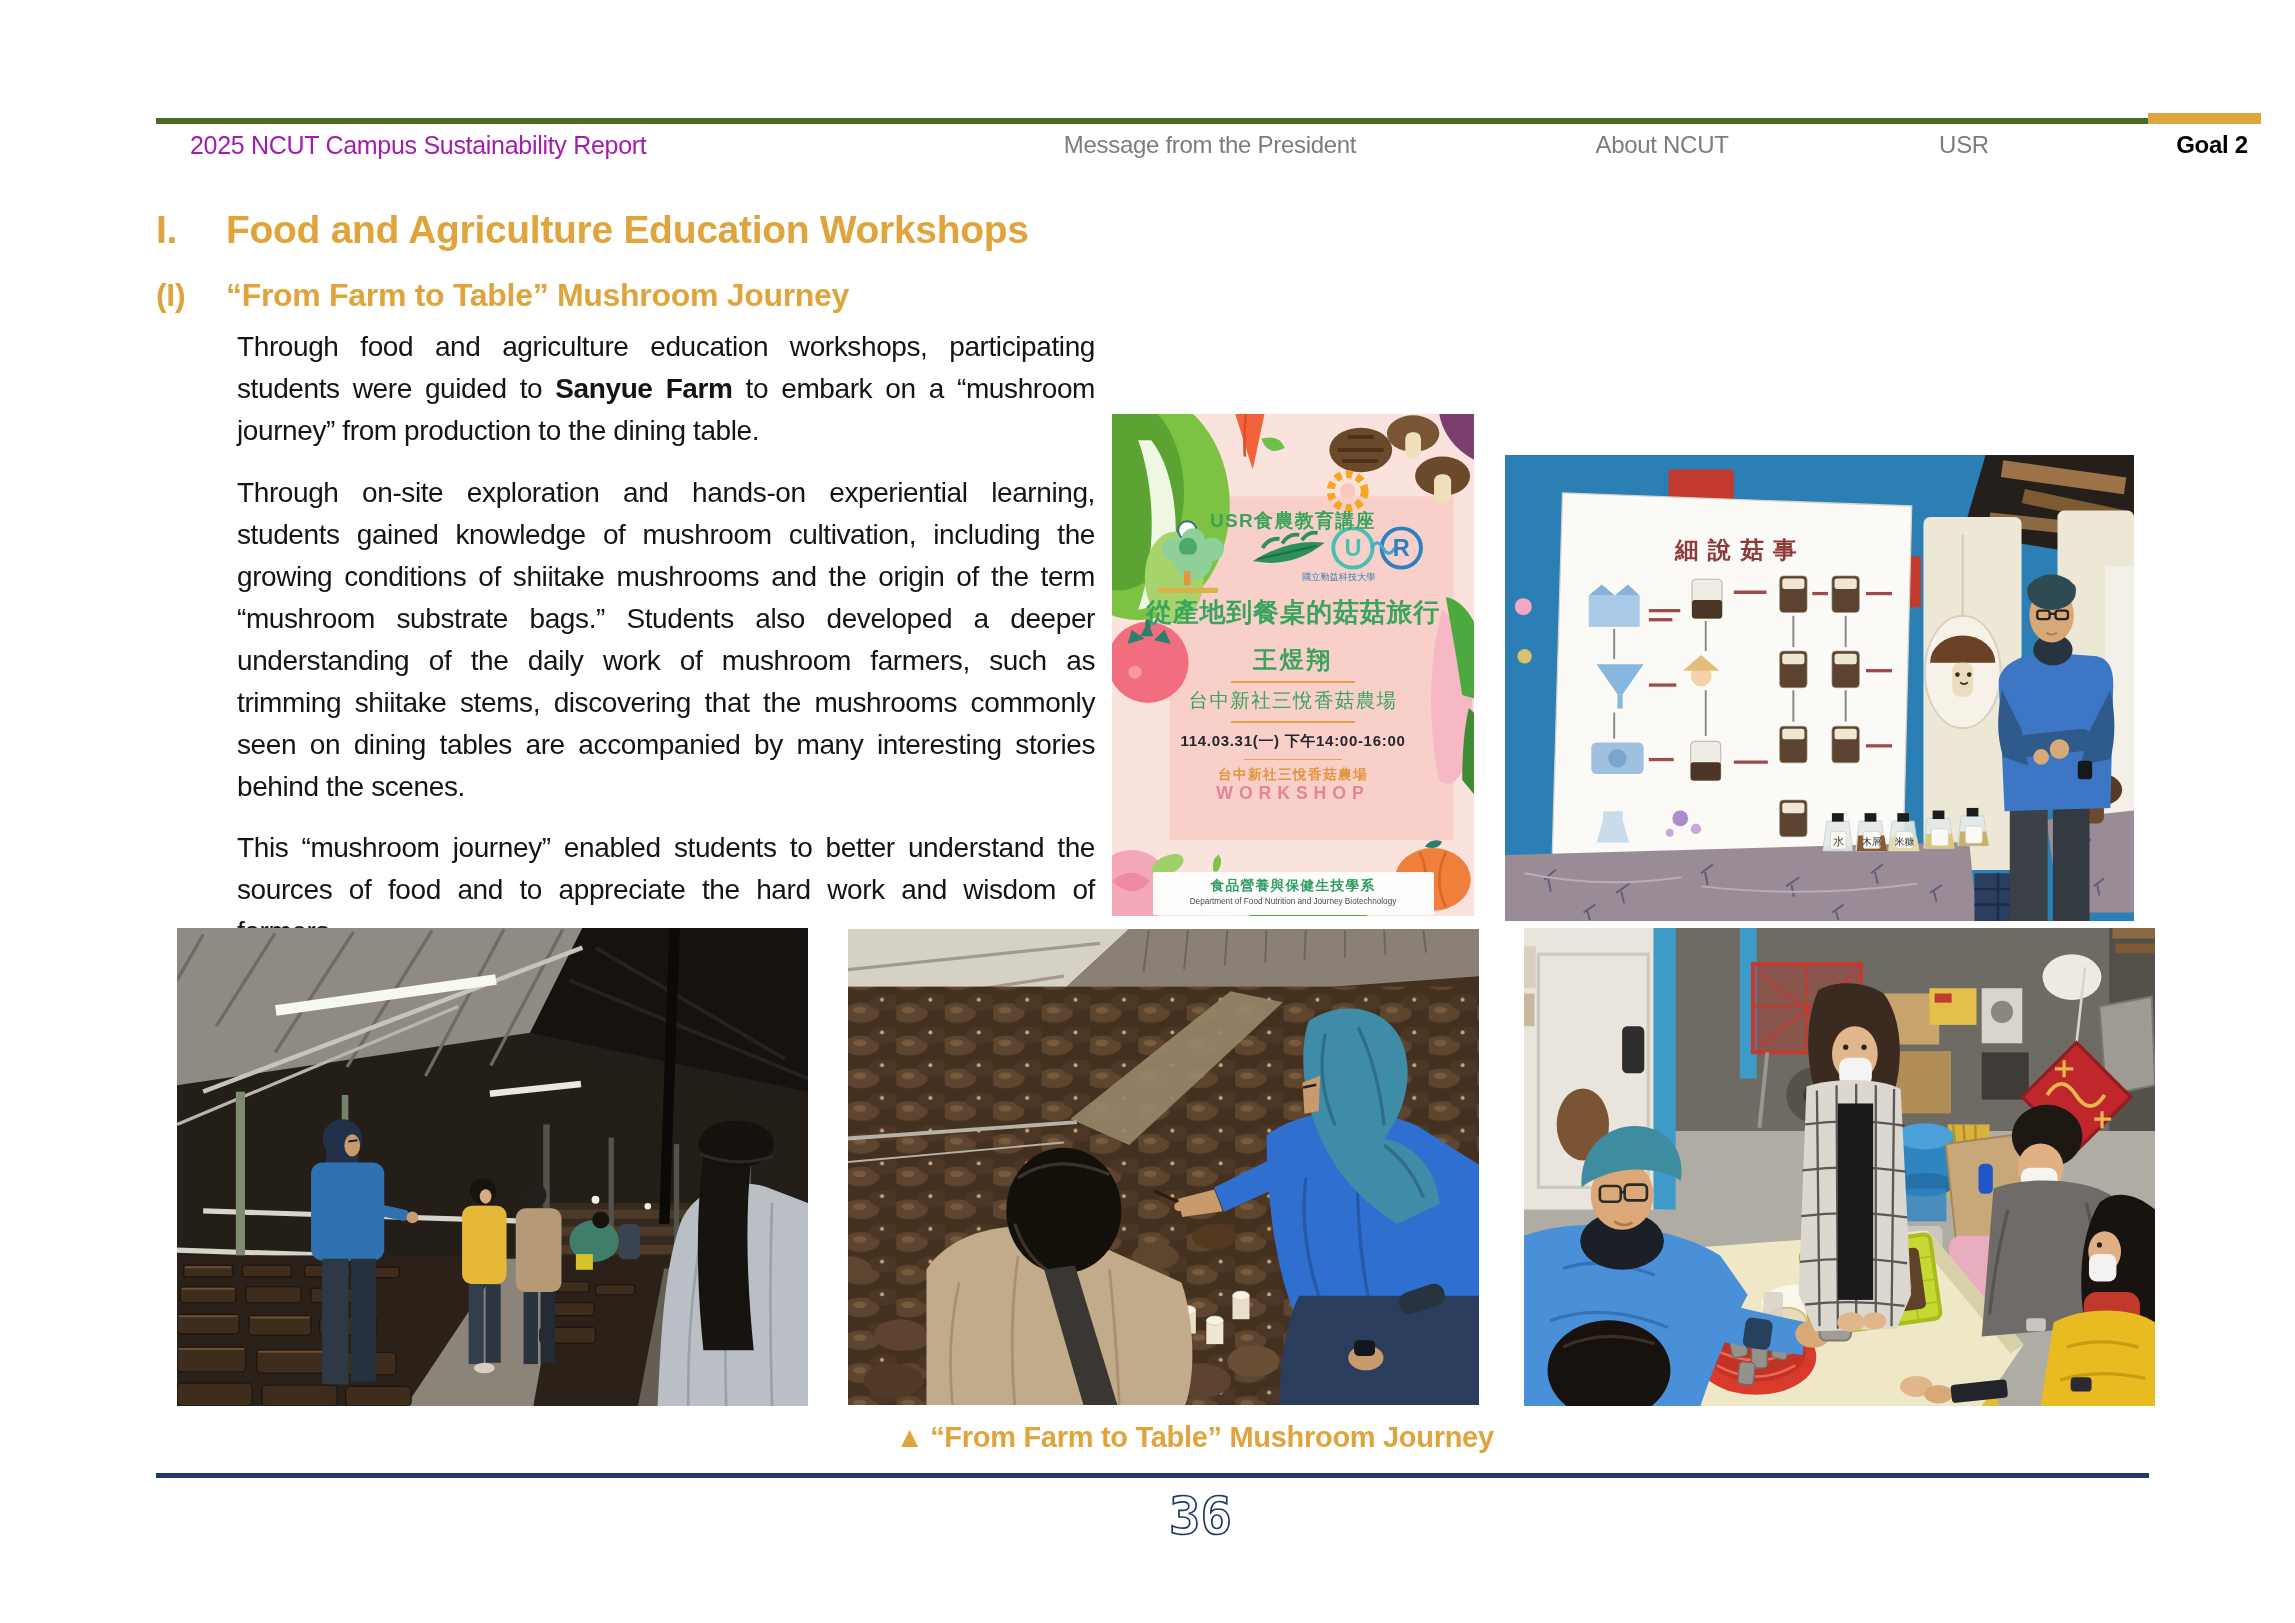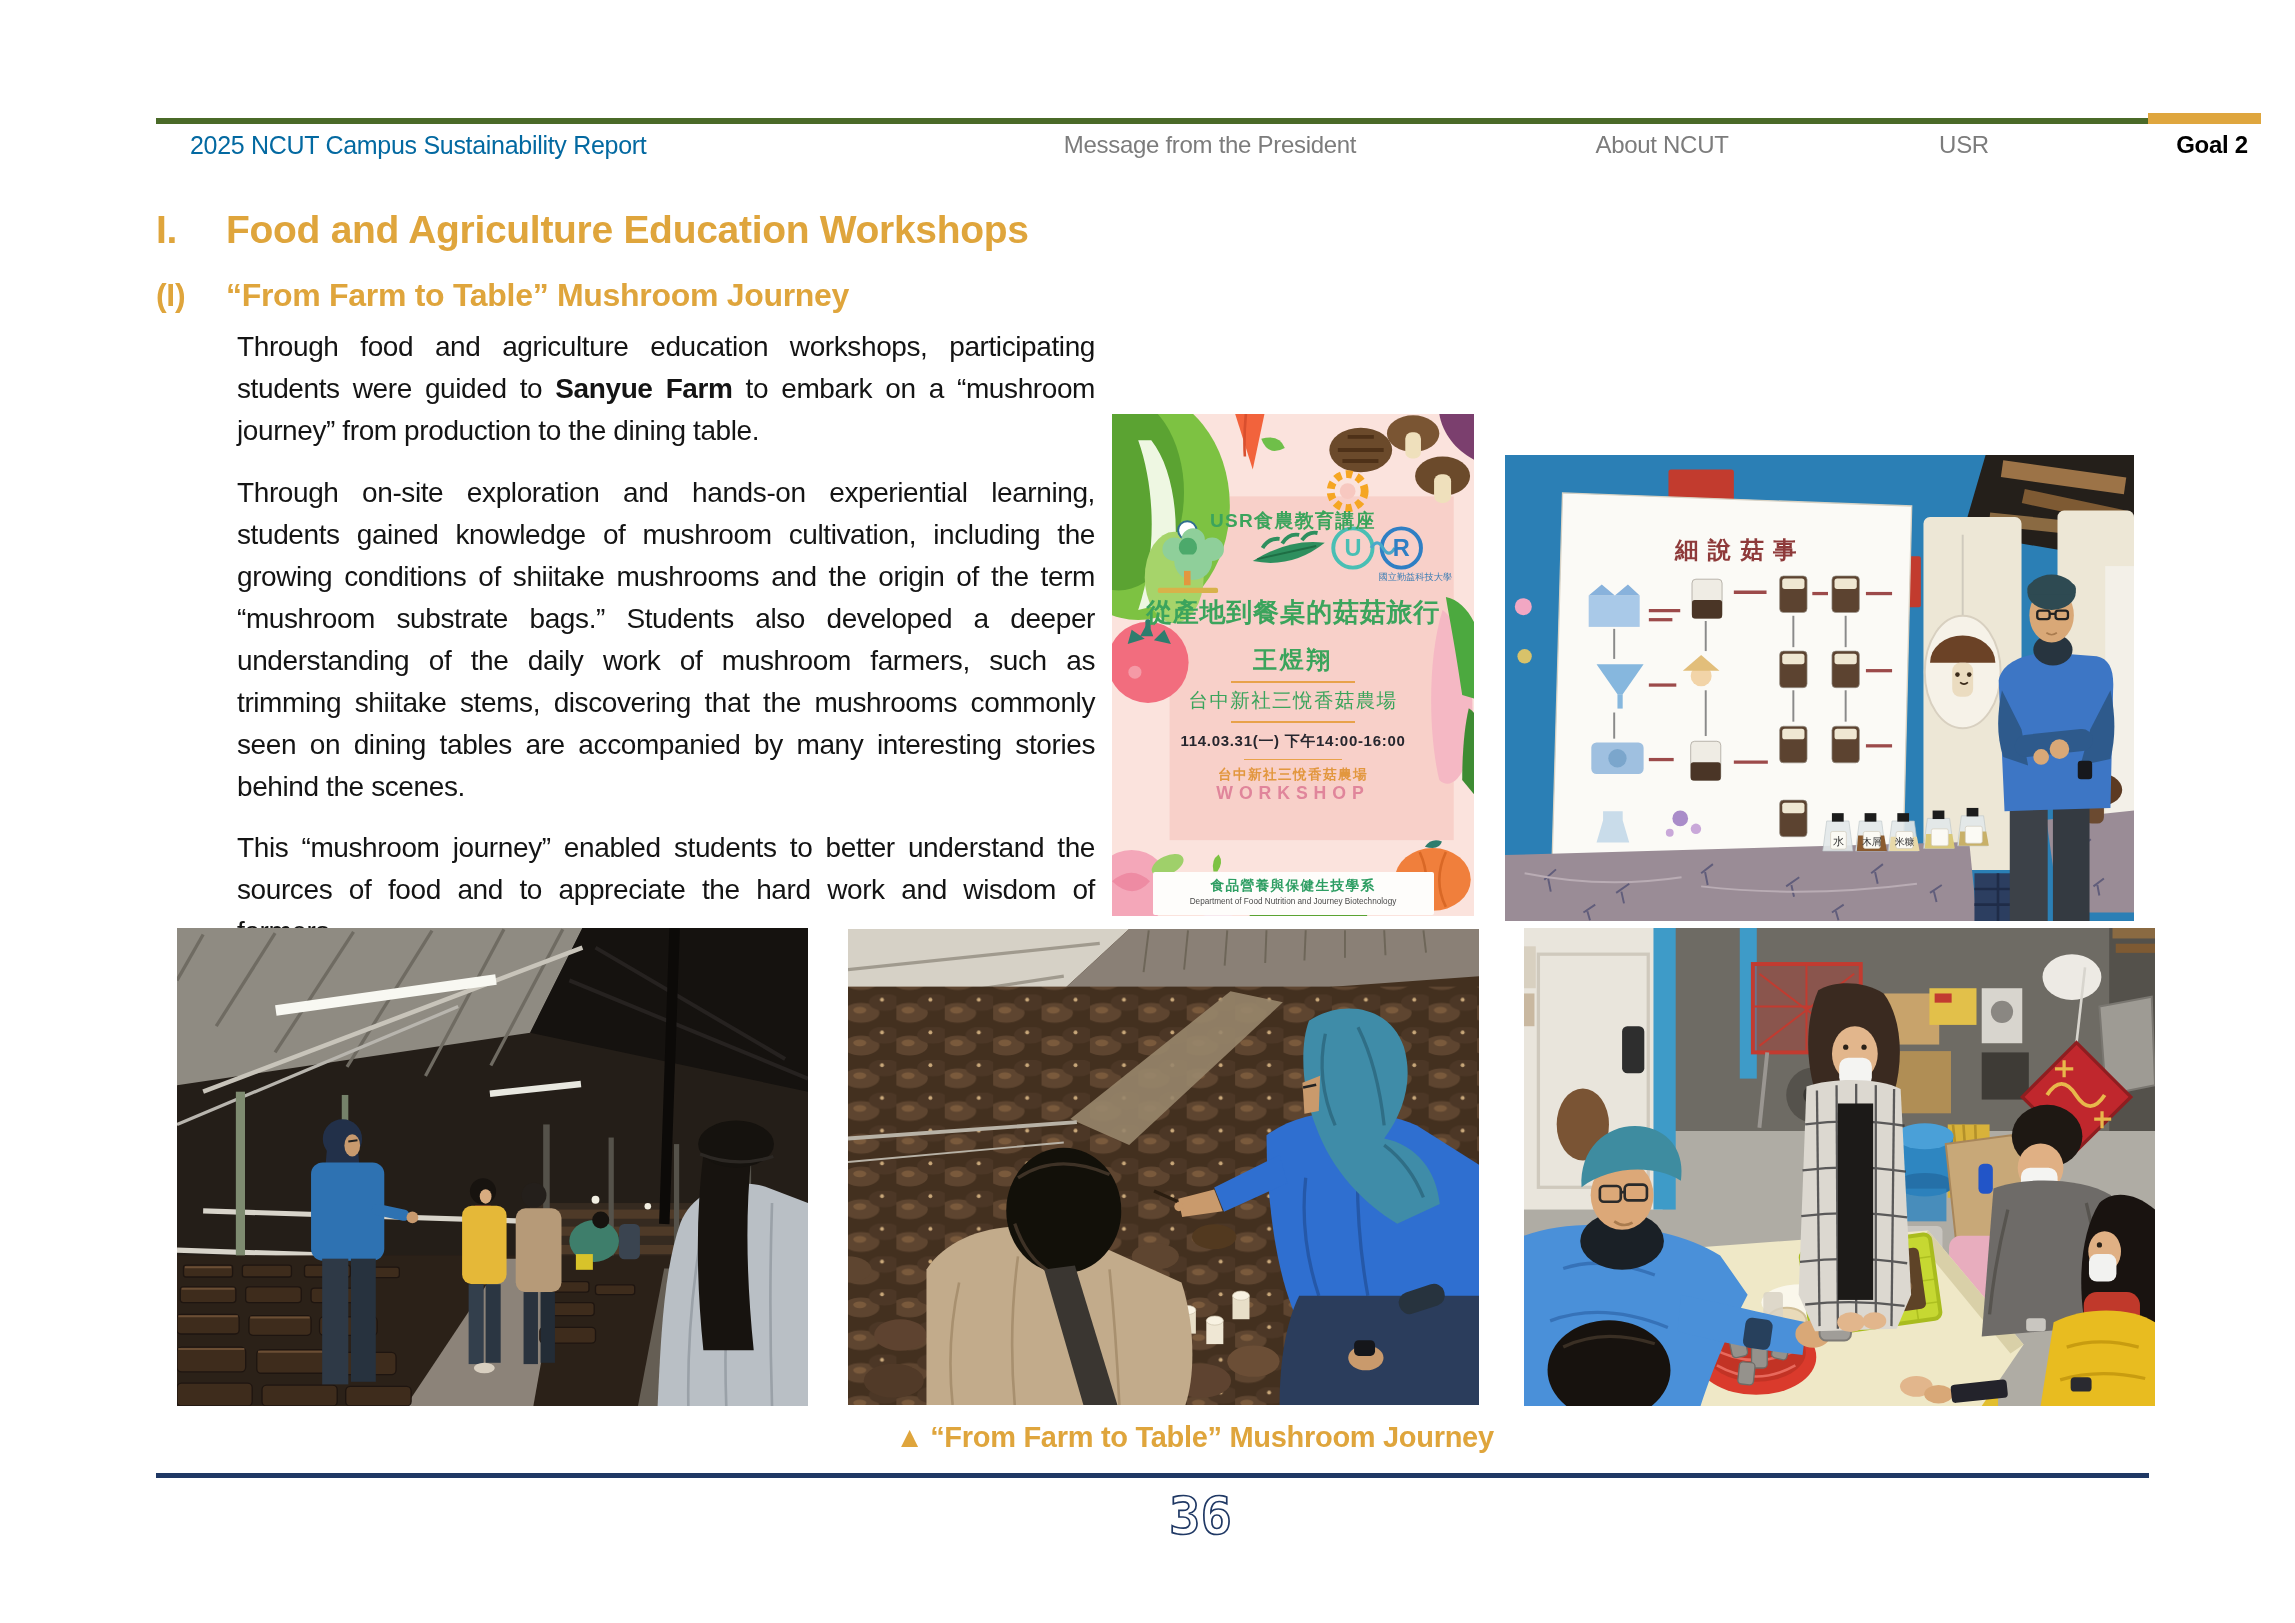--- a/index.html
+++ b/index.html
@@ -3,21 +3,21 @@
 <meta charset="utf-8">
 <style>
   html,body{margin:0;padding:0;background:#ffffff;}
   .page{
     position:relative;width:2295px;height:1623px;background:#ffffff;overflow:hidden;
     font-family:"Liberation Sans",sans-serif;color:#121212;
   }
   
   .rule-green{position:absolute;left:156px;top:118px;width:1993px;height:5.9px;background:#4a6a28;}
   .rule-gold{position:absolute;left:2148px;top:113px;width:113px;height:10.5px;background:#dfa63e;}
-  .report-title{position:absolute;left:190px;top:131px;font-size:25px;color:#0369a1;letter-spacing:-0.3px;}
+  .report-title{position:absolute;left:190px;top:131px;font-size:25px;color:#a21caf;letter-spacing:-0.3px;}
   .nav-item{position:absolute;top:131px;transform:translateX(-50%);font-size:24px;color:#7c7c7c;letter-spacing:-0.3px;white-space:nowrap;}
   .nav-msg{left:1210px;} .nav-about{left:1662px;} .nav-usr{left:1964px;}
   .nav-goal{left:2212px;color:#000000;font-weight:bold;}
   
   .h1-row,.h2-row{position:absolute;left:156px;display:flex;color:#dfa53c;font-weight:bold;letter-spacing:-0.3px;}
   .h1-row{top:208px;font-size:39px;}
   .h2-row{top:277px;font-size:32px;}
   .h-num{width:70px;flex:0 0 auto;}
   
   .body-col{position:absolute;left:237px;top:326px;width:858px;}
@@ -164,21 +164,21 @@
       </g>
       <g>
         <circle cx="368" cy="205" r="30" fill="none" stroke="#49bfb4" stroke-width="6"></circle>
         <circle cx="442" cy="205" r="30" fill="none" stroke="#2f7fc4" stroke-width="6"></circle>
         <path d="M396,205 q9,-16 18,0 q9,16 18,0" stroke="#49a9c9" stroke-width="5" fill="none"></path>
         <text x="368" y="218" text-anchor="middle" font-size="36" font-weight="bold" fill="#49bfb4">U</text>
         <text x="442" y="218" text-anchor="middle" font-size="36" font-weight="bold" fill="#2f7fc4">R</text>
       </g>
     </svg>
     <div class="pt p-series">USR食農教育講座</div>
-    <div class="p-school" style="position:absolute;text-align:right;">國立勤益科技大學</div>
+    <div class="p-school" style="position:absolute;text-align:left;">國立勤益科技大學</div>
     <div class="pt p-title">從產地到餐桌的菇菇旅行</div>
     <div class="pt p-speaker">王煜翔</div>
     <div class="p-divider p-div1"></div>
     <div class="pt p-role">台中新社三悅香菇農場</div>
     <div class="p-divider p-div2"></div>
     <div class="pt p-date">114.03.31(一)  下午14:00-16:00</div>
     <div class="p-divider p-div3"></div>
     <div class="pt p-venue">台中新社三悅香菇農場</div>
     <div class="pt p-workshop">WORKSHOP</div>
     <div class="p-deptbar"></div>

